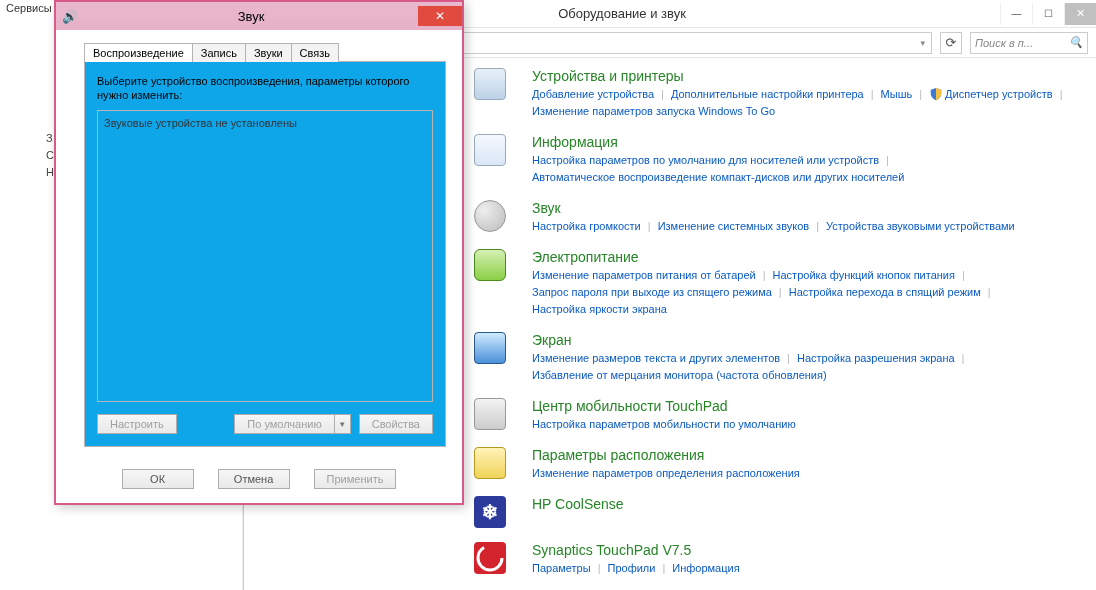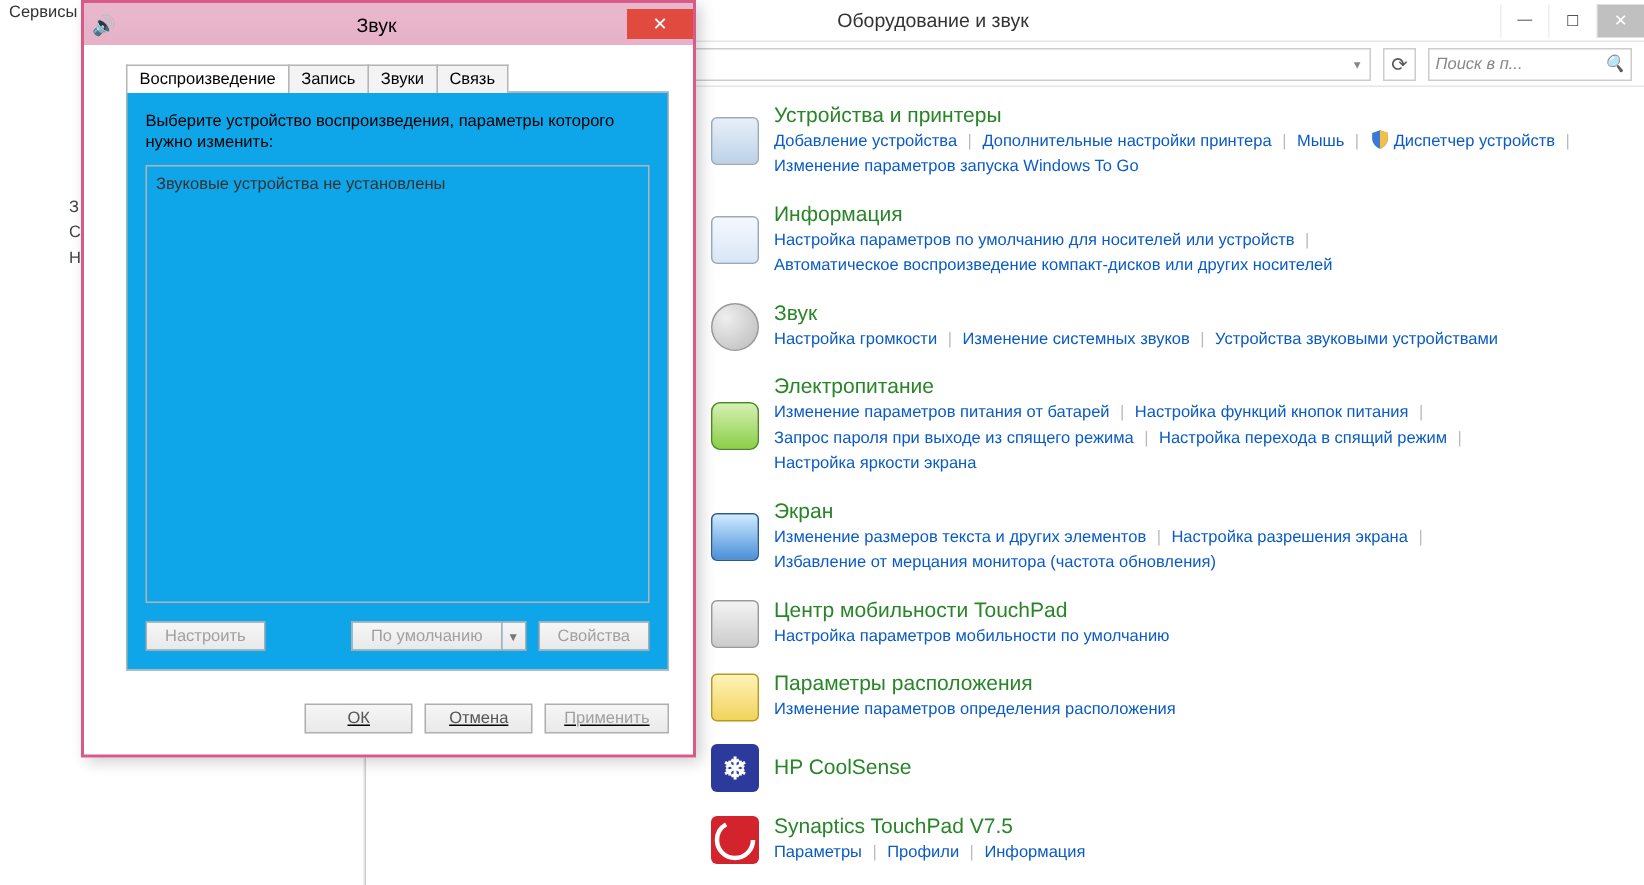--- a/index.html
+++ b/index.html
@@ -62,36 +62,35 @@
     gap:4px;
   }
   .cp-crumb .sep { color:#888; font-size:9px; }
   .cp-refresh {
     width:22px; height:22px;
     border:1px solid #ccc;
     display:flex;align-items:center;justify-content:center;
     font-size:13px; color:#555;
   }
   .cp-search {
-    width:136px; height:22px;
+    width:118px; height:22px;
     border:1px solid #ccc;
     display:flex; align-items:center;
     padding:0 4px;
     font-size:11px; color:#888; font-style:italic;
     gap:4px;
   }
   .cp-body {
     padding: 10px 16px 16px 230px;
     overflow:hidden;
   }
   .cat {
     display:flex;
     margin-bottom:14px;
-    gap:10px;
-    align-items:center;
+    gap:26px;
   }
   .cat-icon {
     width:32px; height:32px;
     flex:0 0 32px;
     border-radius:4px;
     display:flex; align-items:center; justify-content:center;
     font-size:20px;
   }
   .cat-main { flex:1; }
   .cat-title {
@@ -227,24 +226,23 @@
   .split .arrow {
     border:1px solid #adadad;
     border-left:none;
     width:16px;
     background:linear-gradient(#f6f6f6,#e9e9e9);
     display:flex;align-items:center;justify-content:center;
     font-size:8px;color:#777;
   }
   .dlg-footer {
     display:flex;
-    justify-content:flex-end;
-    gap:8px;
+    justify-content:center;
+    gap:24px;
     padding:10px 16px 14px;
-    text-decoration:underline;
   }
 
   
   .left-bg {
     position:absolute;
     left:0; top:0;
     width:243px; height:590px;
     background:#fff;
     border-right:1px solid #eee;
   }

